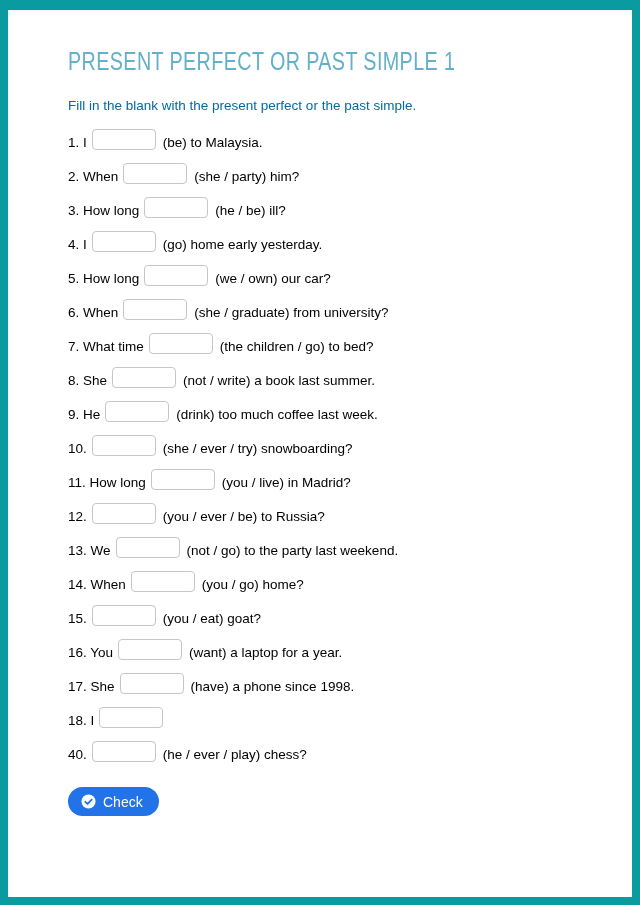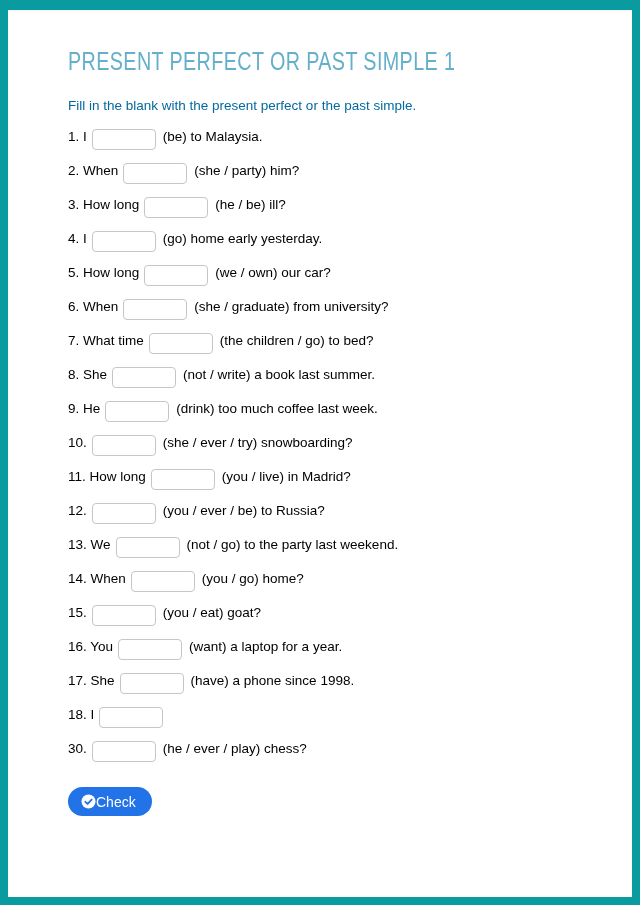--- a/index.html
+++ b/index.html
@@ -37,21 +37,21 @@
   }
   .instructions {
     margin: 22px 0 0 0;
     font-size: 13.5px;
     line-height: 16px;
     color: #0369a1;
   }
   .questions { margin-top: 15px; }
   .question-row {
     display: flex;
-    align-items: flex-start;
+    align-items: flex-end;
     height: 21px;
     margin-bottom: 13px;
     font-size: 13.5px;
     color: #000000;
     white-space: nowrap;
   }
   .q-input {
     width: 64px;
     height: 21px;
     margin: 0 7px 0 5px;
@@ -59,21 +59,21 @@
     border-radius: 4px;
     background: #ffffff;
     font-size: 13px;
     padding: 0 4px;
     outline: none;
   }
   .check-btn {
     margin-top: 12px;
     display: inline-flex;
     align-items: center;
-    gap: 0;
+    gap: 7px;
     height: 29px;
     padding: 0 16px 0 13px;
     background: #2272E8;
     color: #ffffff;
     font-family: "Liberation Sans", "DejaVu Sans", sans-serif;
     font-size: 14px;
     border: none;
     border-radius: 15px;
     cursor: pointer;
     text-align: right;
@@ -171,21 +171,21 @@
         <div class="question-row">
           <span class="q-text">17. She</span>
           <input type="text" class="q-input" value="" style="">
           <span class="q-text">(have) a phone since 1998.</span>
         </div>
         <div class="question-row">
           <span class="q-text">18. I</span>
           <input type="text" class="q-input" value="" style="">
         </div>
         <div class="question-row">
-          <span class="q-text">30.</span>
+          <span class="q-text">40.</span>
           <input type="text" class="q-input" value="" style="">
           <span class="q-text">(he / ever / play) chess?</span>
         </div>
       </div>
     <button class="check-btn">
       <span class="check-icon">
         <svg viewBox="0 0 16 16" width="15" height="15" aria-hidden="true">
           <circle cx="8" cy="8" r="7.5" fill="#ffffff"></circle>
           <path d="M4.6 8.3 L7 10.6 L11.4 5.9" fill="none" stroke="#2272E8" stroke-width="1.9" stroke-linecap="round" stroke-linejoin="round"></path>
         </svg>

